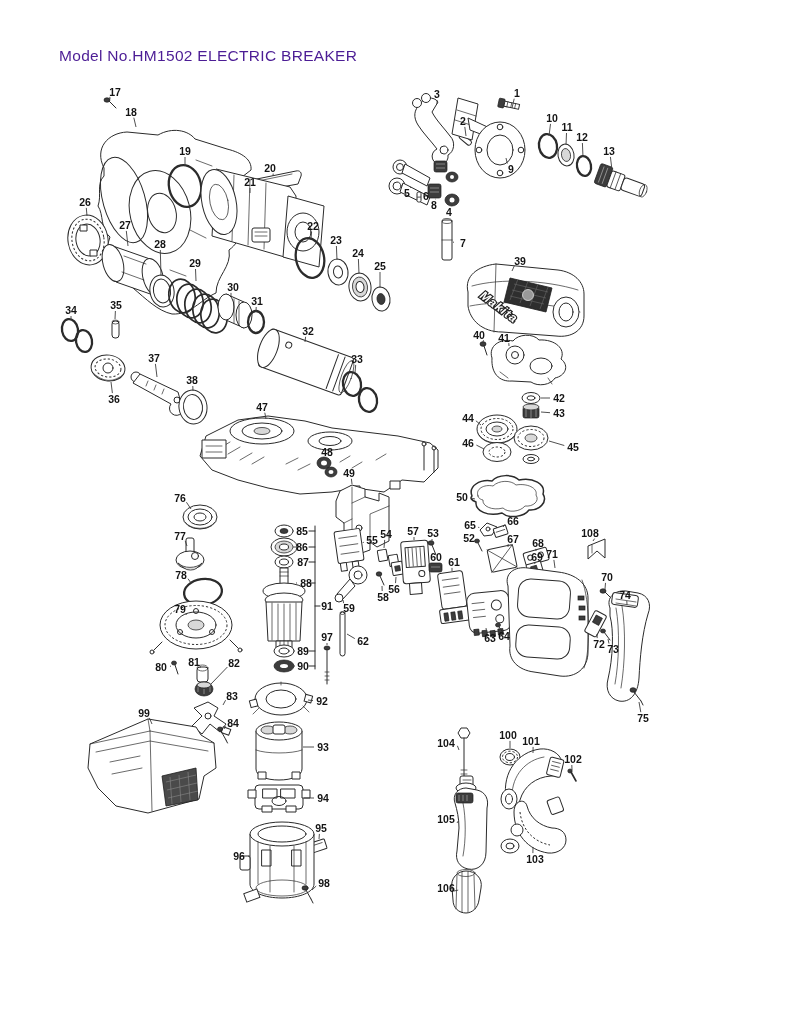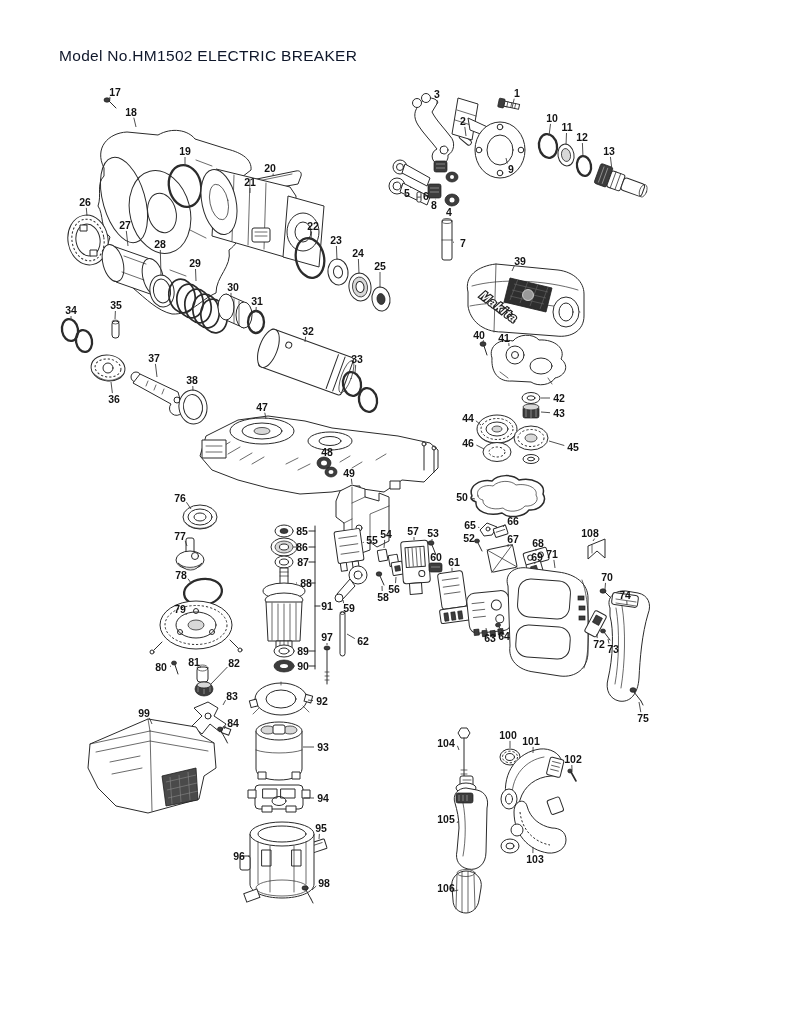--- a/index.html
+++ b/index.html
@@ -1,17 +1,17 @@
 <!DOCTYPE html>
 <html><head>
 <meta charset="utf-8">
 <style>
   html,body{margin:0;padding:0;background:#888}
   .page{position:relative;width:793px;height:1024px;background:#ffffff;font-family:"Liberation Sans",sans-serif;overflow:hidden;margin:0 auto}
-  .title{position:absolute;left:59px;top:47px;font-size:15.5px;color:#0f172a;letter-spacing:.3px;white-space:nowrap}
+  .title{position:absolute;left:59px;top:47px;font-size:15.5px;color:#4c1d95;letter-spacing:.3px;white-space:nowrap}
   .diagram-svg{position:absolute;left:0;top:0}
   .ln{fill:none;stroke:#2b2b2b;stroke-width:1;stroke-linejoin:round;stroke-linecap:round}
   .l7{fill:none;stroke:#2b2b2b;stroke-width:.7;stroke-linecap:round}
   .fw{fill:#fff;stroke:#2b2b2b;stroke-width:1;stroke-linejoin:round}
   .gy{fill:#d8d8d8;stroke:#2b2b2b;stroke-width:.8}
   .dk{fill:#3d3d3d;stroke:#1d1d1d;stroke-width:.7}
   .or{fill:none;stroke:#2b2b2b;stroke-width:2.3}
   .spr{fill:none;stroke:#2b2b2b;stroke-width:1.7}
   .dash{fill:none;stroke:#2b2b2b;stroke-width:1;stroke-dasharray:2.2,2}
   .wt{stroke:#9a9a9a;stroke-width:.8;fill:none}

